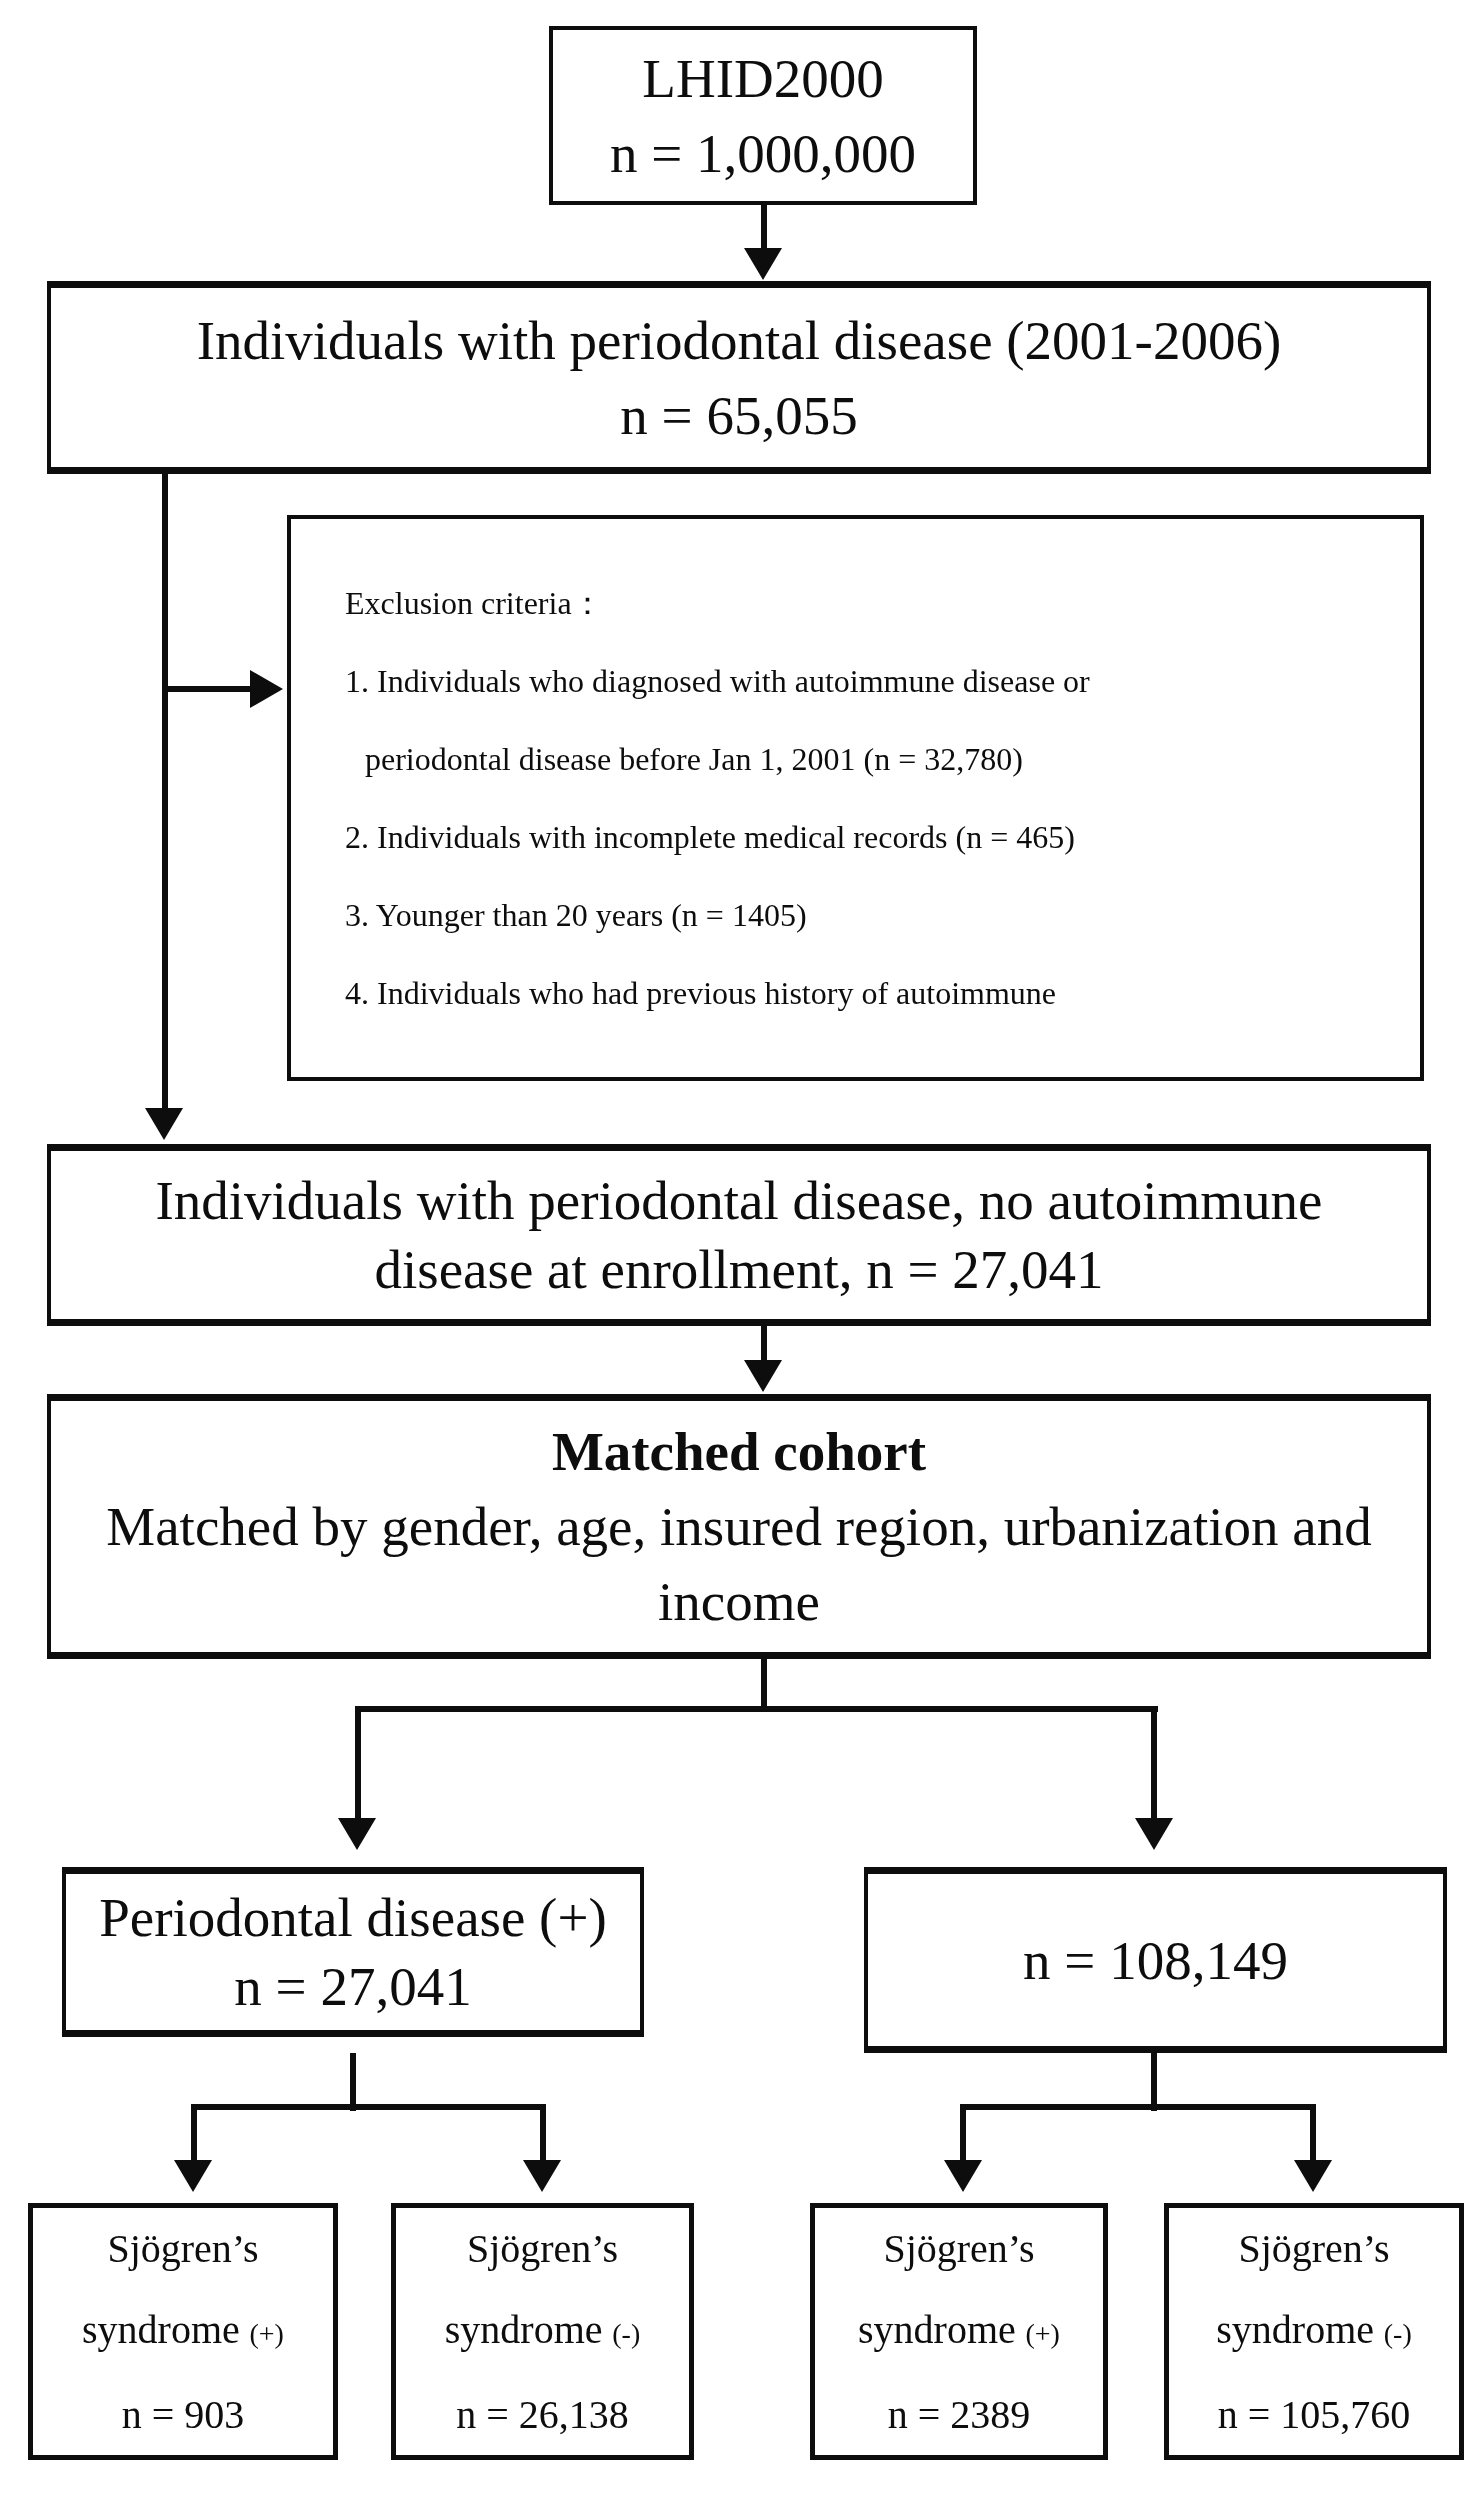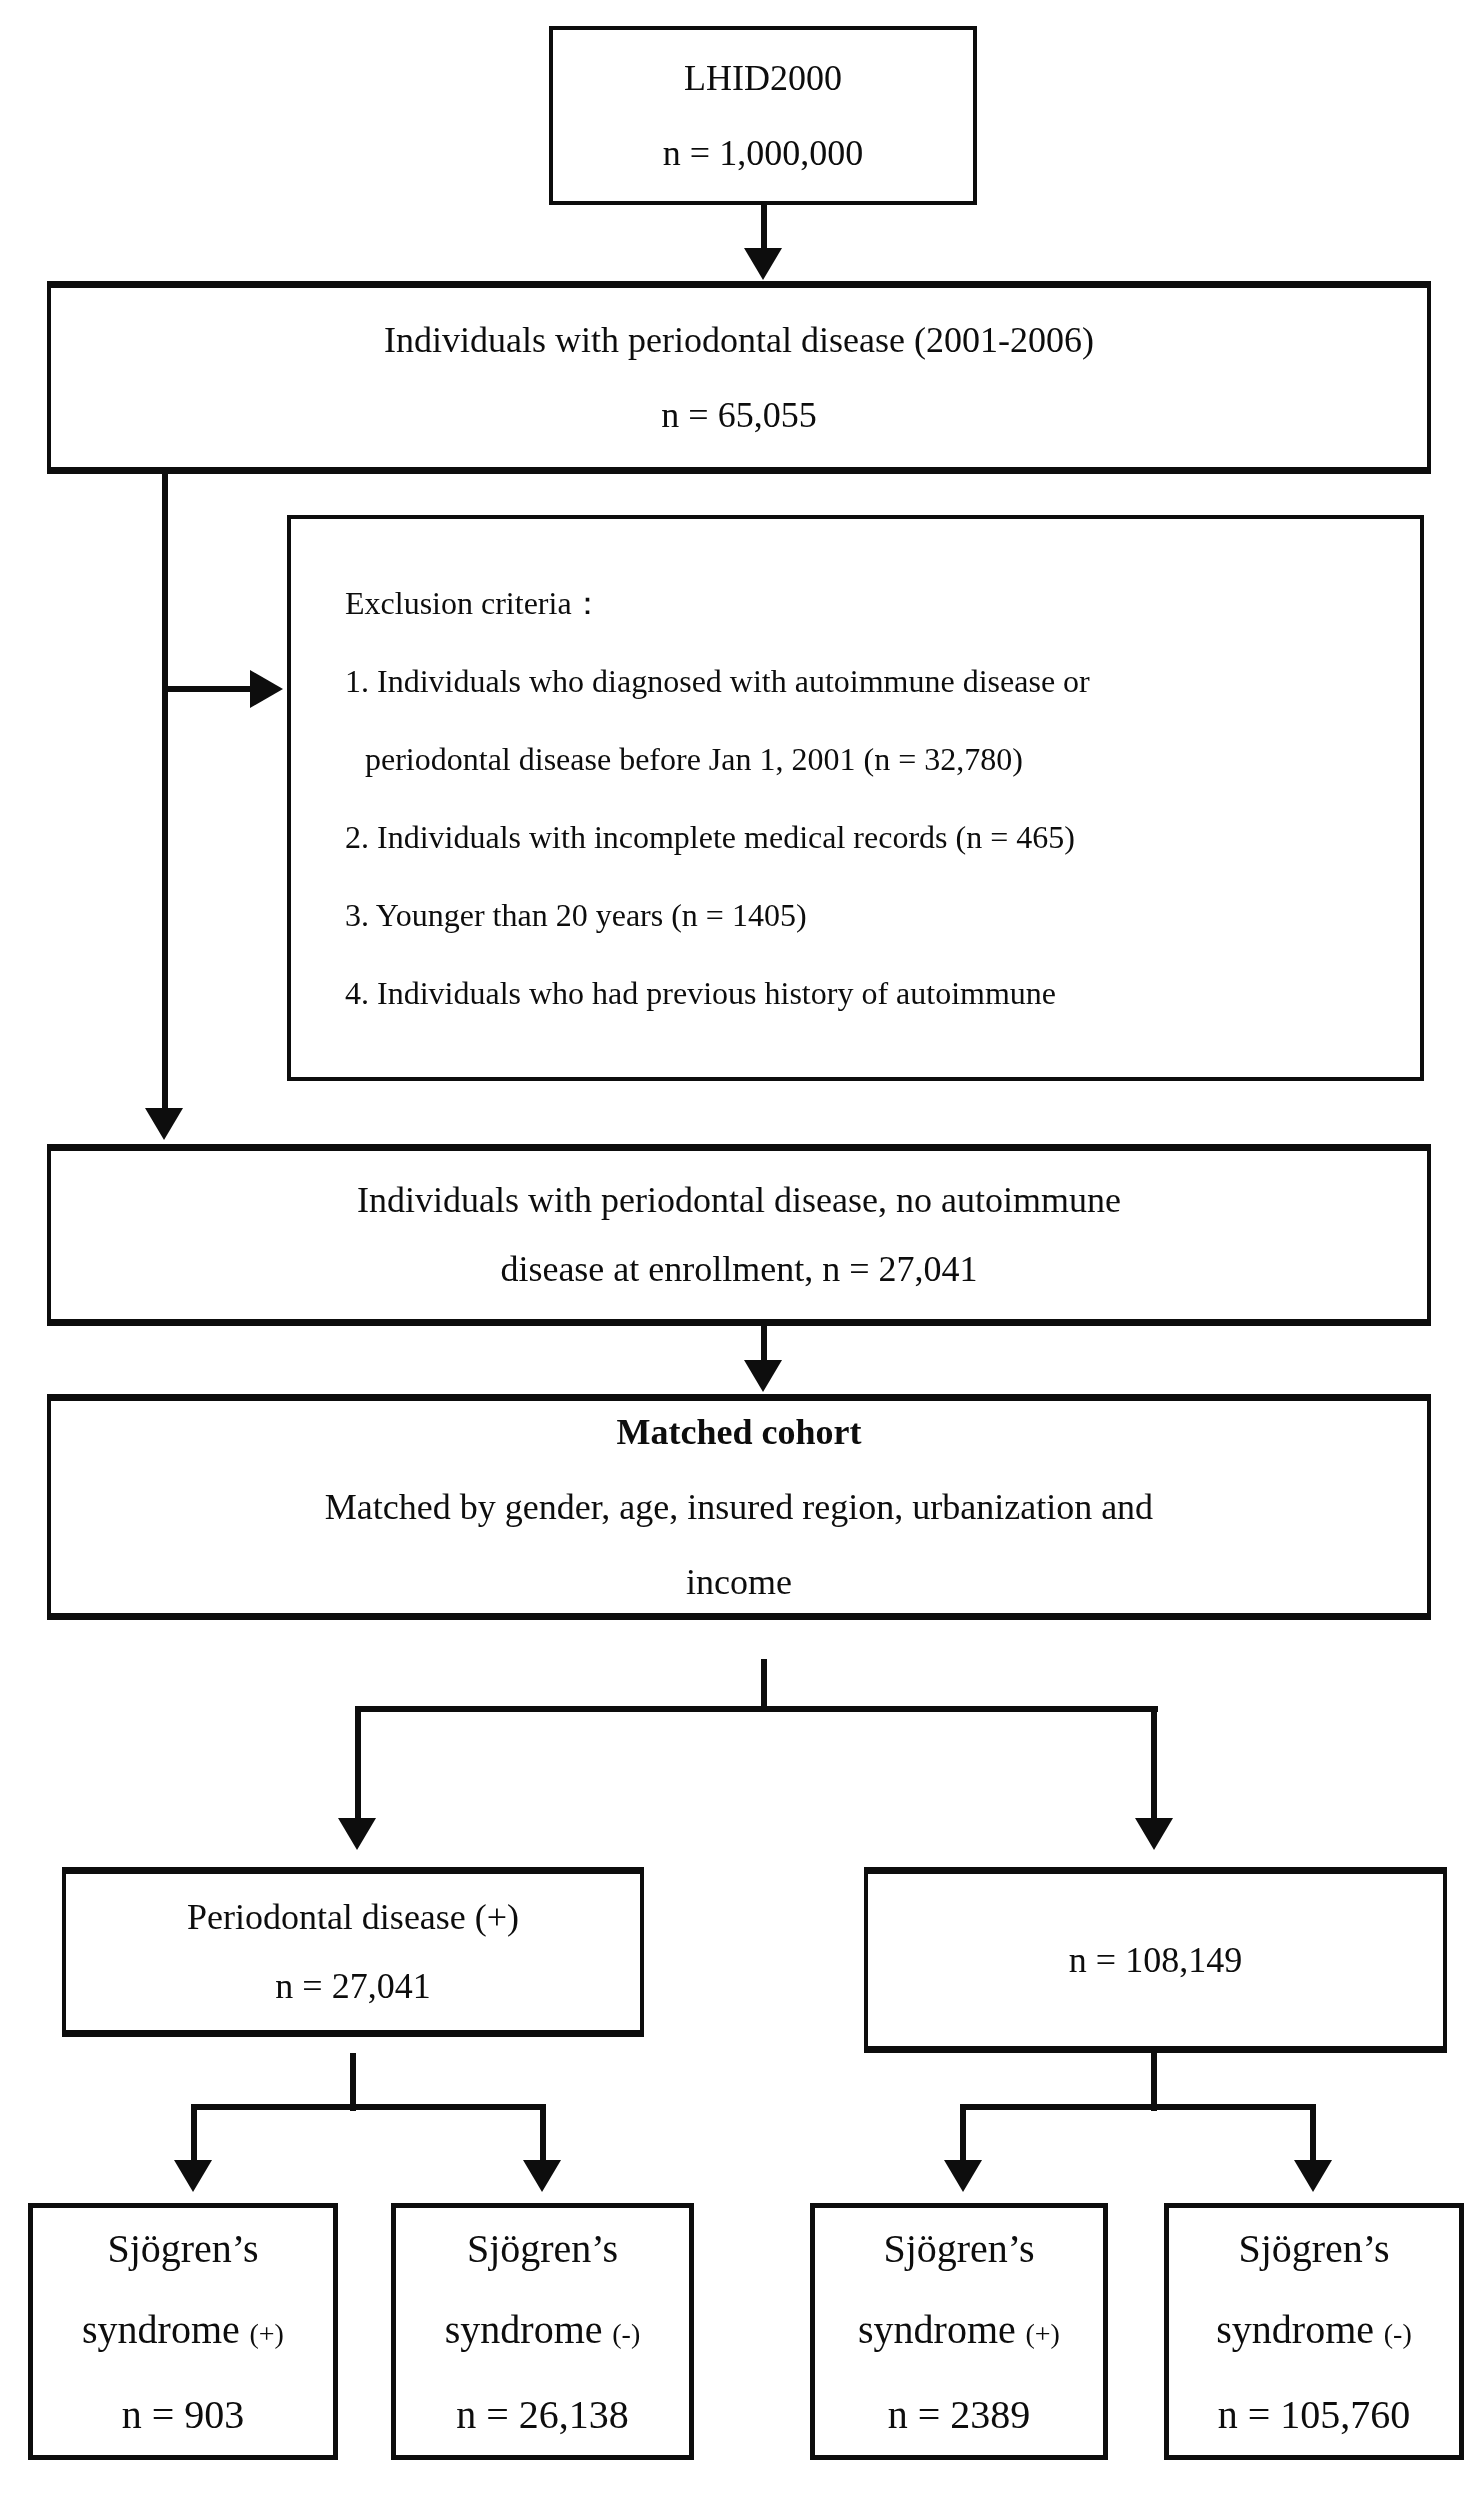--- a/index.html
+++ b/index.html
@@ -17,21 +17,21 @@
     box-sizing: border-box;
     background: #ffffff;
     border: 4.9px solid #0d0d0d;
     display: flex;
     flex-direction: column;
     justify-content: center;
     align-items: center;
     text-align: center;
   }
   .box.heavy { border-top-width: 7.6px; border-bottom-width: 7.6px; }
-  .bigtext { font-size: 36px; line-height: 75px; white-space: nowrap; }
+  .bigtext { font-size: 55px; line-height: 75px; white-space: nowrap; }
   .boldline { font-weight: bold; }
   .excl-box {
     position: absolute;
     box-sizing: border-box;
     background: #ffffff;
     border: 4.2px solid #0d0d0d;
     display: flex;
     flex-direction: column;
     justify-content: center;
   }
@@ -95,21 +95,21 @@
   </div>
 
   <div class="box heavy" style="left:47px; top:1144px; width:1384px; height:182px;">
     <div class="bigtext" style="line-height:69px;">Individuals with periodontal disease, no autoimmune</div>
     <div class="bigtext" style="line-height:69px;">disease at enrollment, n = 27,041</div>
   </div>
 
   <div class="vline" style="left:761px; top:1325px; width:6.2px; height:36px;"></div>
   <div class="arrow-down" style="left:744px; top:1360px;"></div>
 
-  <div class="box heavy" style="left:47px; top:1394px; width:1384px; height:226px;">
+  <div class="box heavy" style="left:47px; top:1394px; width:1384px; height:265px;">
     <div class="bigtext boldline">Matched cohort</div>
     <div class="bigtext">Matched by gender, age, insured region, urbanization and</div>
     <div class="bigtext">income</div>
   </div>
 
   <div class="vline" style="left:761px; top:1659px; width:6.2px; height:52px;"></div>
   <div class="hline" style="left:355px; top:1706px; width:803px; height:6.2px;"></div>
   <div class="vline" style="left:355px; top:1706px; width:6.2px; height:113px;"></div>
   <div class="arrow-down" style="left:338px; top:1818px;"></div>
   <div class="vline" style="left:1151px; top:1706px; width:6.2px; height:113px;"></div>

